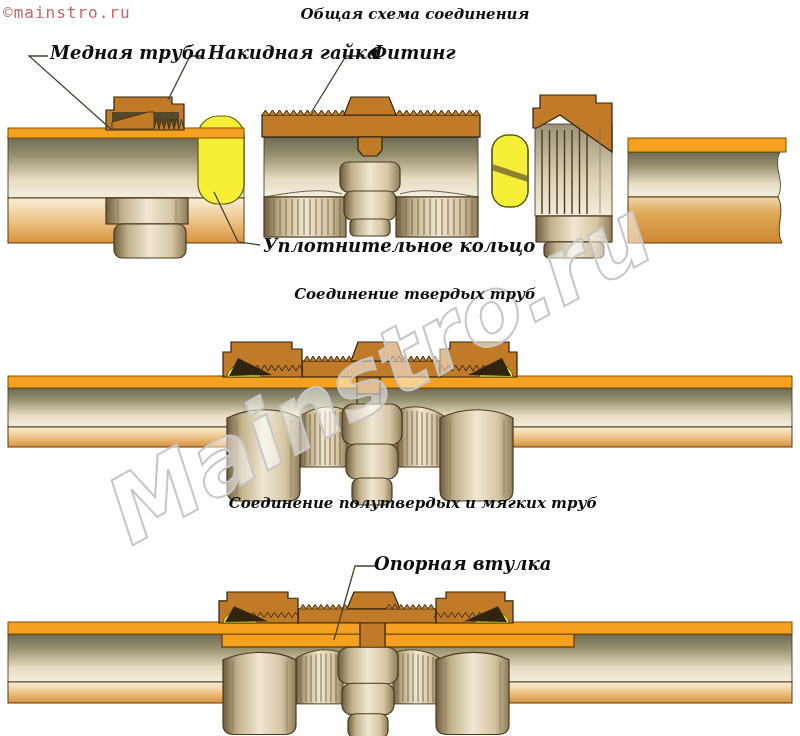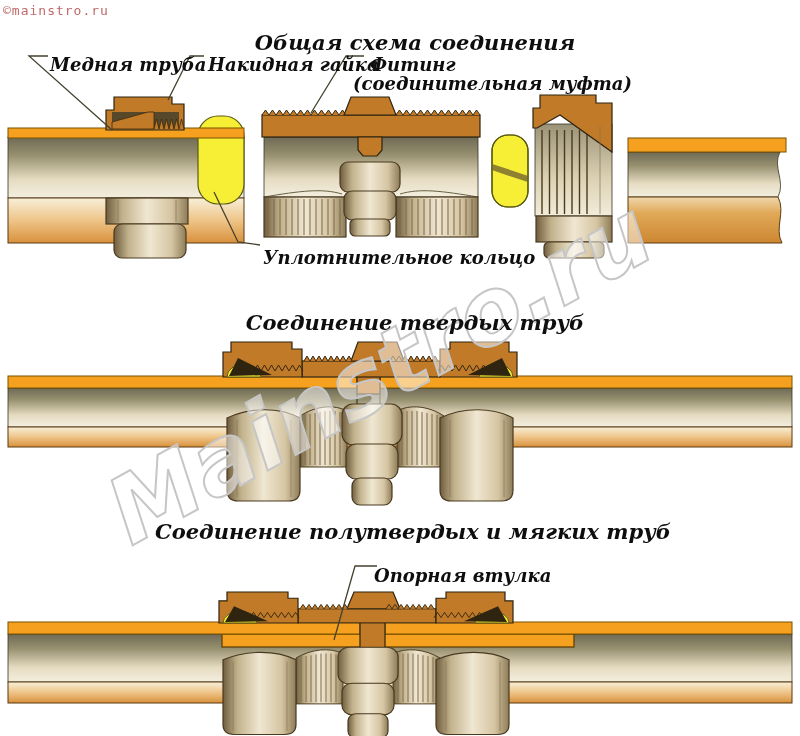--- a/index.html
+++ b/index.html
@@ -1,24 +1,24 @@
 <!DOCTYPE html>
 <html><head>
 <meta charset="utf-8">
 <style>
   html,body{margin:0;padding:0;background:#ffffff;}
   .canvas{position:relative;width:800px;height:736px;background:#ffffff;overflow:hidden;
           font-family:"DejaVu Serif", serif;}
   .svg-layer{position:absolute;left:0;top:0;width:800px;height:736px;}
   .txt{position:absolute;color:#0e0e0e;font-style:italic;font-weight:bold;white-space:nowrap;}
-  .title{font-size:21px;margin-top:25px;}
-  .label{font-size:18px;margin-top:12px;}
+  .title{font-size:15px;}
+  .label{font-size:18px;}
   .center{transform:translateX(-50%);}
   .copyright{position:absolute;left:3px;top:3px;font-family:"DejaVu Sans Mono", monospace;
-             font-size:13px;font-style:normal;font-weight:normal;color:#c06a6a;letter-spacing:1px;}
+             font-size:16px;font-style:normal;font-weight:normal;color:#c06a6a;letter-spacing:1px;}
 </style>
 </head>
 <body>
 
 <div class="canvas">
 
   <svg class="svg-layer" viewBox="0 0 800 736">
     <defs>
       <linearGradient id="gBore" x1="0" y1="0" x2="0" y2="1">
         <stop offset="0" stop-color="#6e6a55"></stop>
@@ -170,20 +170,19 @@
     <text transform="translate(395,400) rotate(-29)" text-anchor="middle" font-family="DejaVu Sans, sans-serif" font-style="italic" font-weight="bold" font-size="92" fill="rgba(255,255,255,0.5)" stroke="#c6c6c6" stroke-width="2">Mainstro.ru</text>
   </svg>
 
   <div class="copyright">©mainstro.ru</div>
 
   <div class="txt title center" style="left:415px;top:5px;">Общая схема соединения</div>
 
   <div class="txt label" style="left:50px;top:42px;">Медная труба</div>
   <div class="txt label" style="left:208px;top:42px;">Накидная гайка</div>
   <div class="txt label" style="left:370px;top:42px;font-style:italic;">Фитинг</div>
-  <div class="txt label" style="left:353px;top:61px;">(соединительная муфта)</div>
   <div class="txt title center" style="left:415px;top:285px;">Соединение твердых труб</div>
 
   <div class="txt label" style="left:263px;top:235px;">Уплотнительное кольцо</div>
 
   <div class="txt title center" style="left:413px;top:494px;">Соединение полутвердых и мягких труб</div>
   <div class="txt label" style="left:374px;top:553px;">Опорная втулка</div>
 </div>
 
 </body></html>

